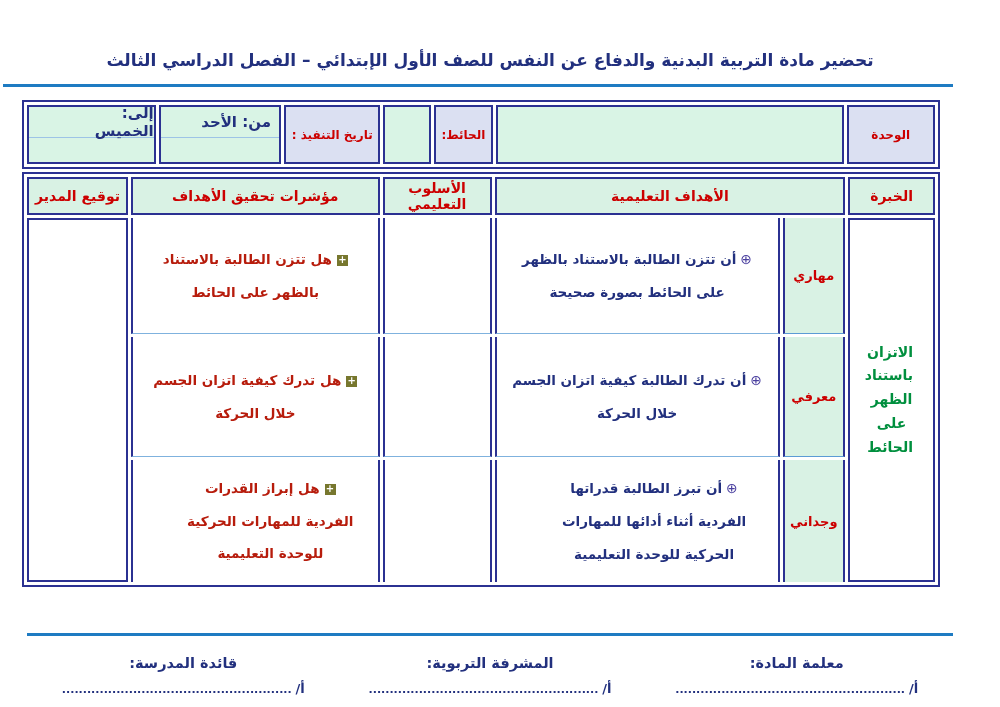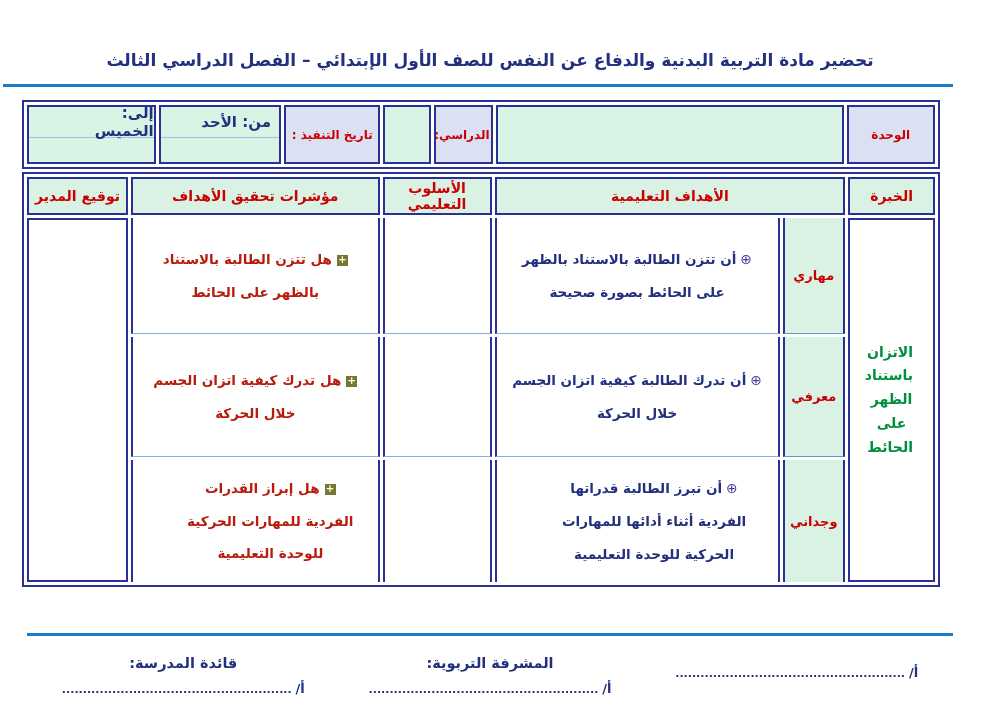--- a/index.html
+++ b/index.html
@@ -100,21 +100,21 @@
           <col style="width:58px">
         <col style="width:48px">
           <col style="width:95px">
           <col style="width:122px">
           <col style="width:128px">
       </colgroup>
       <tbody>
           <tr style="height:58px;">
         <td class="lbl">الوحدة</td>
         <td class="fld"></td>
-        <td class="lbl">الدراسي:</td>
+        <td class="lbl">الحائط:</td>
         <td class="fld"></td>
         <td class="lbl">تاريخ التنفيذ :</td>
         <td class="day-cell">
           <div class="day-top">من: الأحد</div>
           <div class="day-bottom"></div>
         </td>
         <td class="day-cell">
           <div class="day-top">إلى: الخميس</div>
           <div class="day-bottom"></div>
         </td>
@@ -161,20 +161,21 @@
         <td class="body-cell"></td>
         <td class="body-cell ind-cell"><span class="sq-bullet">+</span><span>هل إبراز القدرات الفردية للمهارات الحركية للوحدة التعليمية</span></td>
       </tr>
     </tbody>
       </table>
   </div>
 
   <div class="footer-rule"></div>
   <div class="footer">
     <div class="sig-block">
+      <div class="sig-label">معلمة المادة:</div>
       <div class="sig-line"><span class="sig-prefix">أ/</span> <span class="dots">.......................................................</span></div>
     </div>
     <div class="sig-block">
       <div class="sig-label">المشرفة التربوية:</div>
       <div class="sig-line"><span class="sig-prefix">أ/</span> <span class="dots">.......................................................</span></div>
     </div>
     <div class="sig-block">
       <div class="sig-label">قائدة المدرسة:</div>
       <div class="sig-line"><span class="sig-prefix">أ/</span> <span class="dots">.......................................................</span></div>
     </div>

